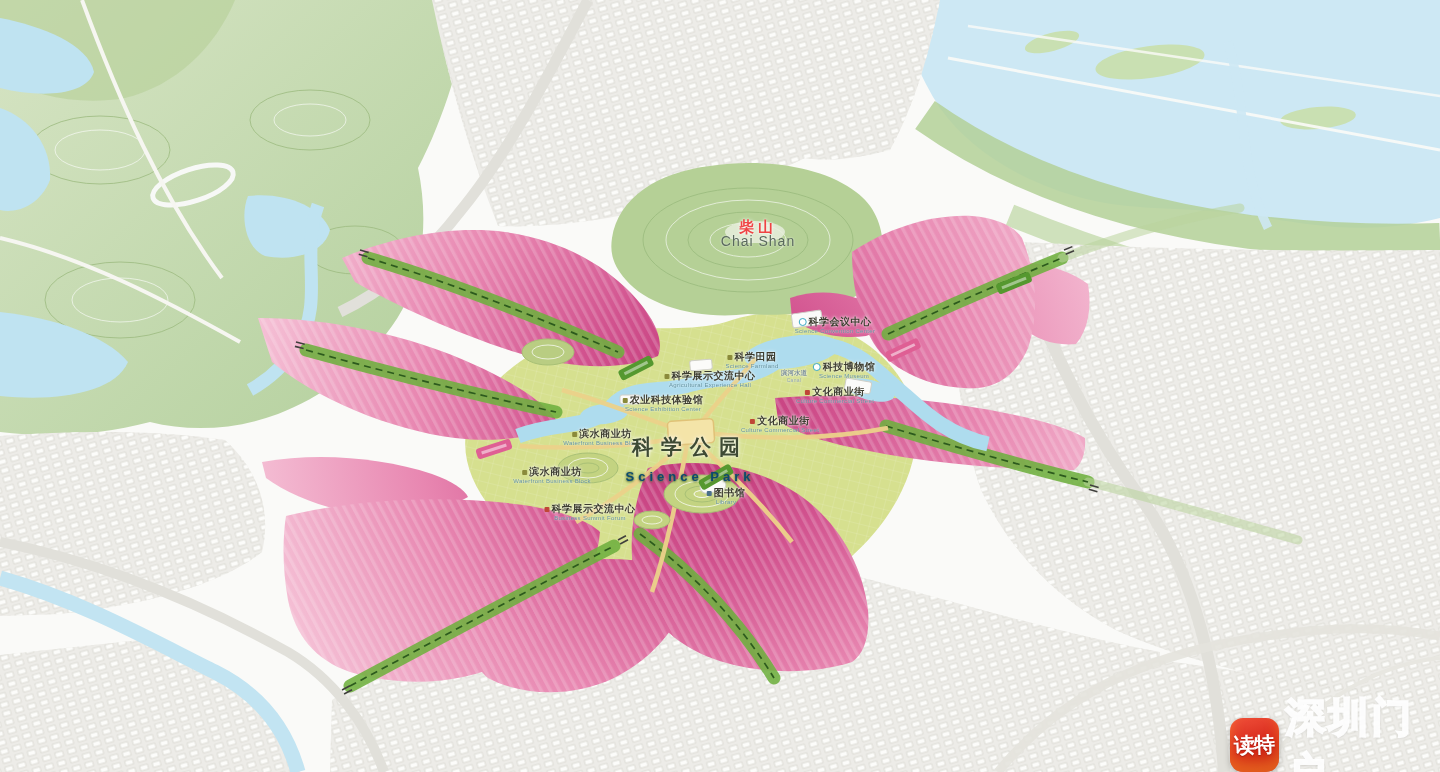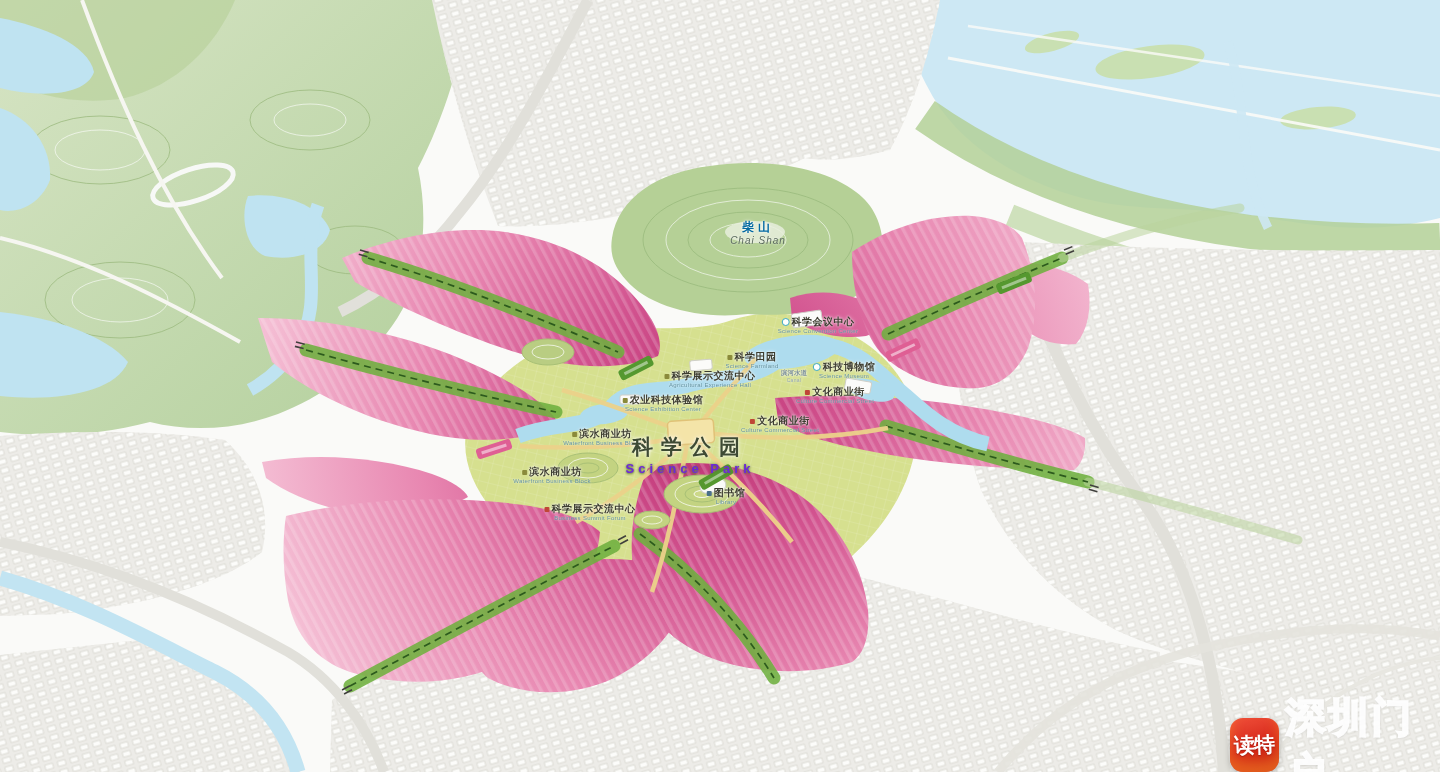--- a/index.html
+++ b/index.html
@@ -12,24 +12,24 @@
            text-shadow:0 0 2px rgba(255,255,255,.95),0 0 4px rgba(255,255,255,.7);line-height:11px;}
   .poi .en{font-size:6px;color:#61919f;letter-spacing:.3px;line-height:7px;margin-top:1px;
            text-shadow:0 0 2px rgba(255,255,255,.9);}
   .mk{display:inline-block;vertical-align:middle;margin-right:2px;}
   .mk.ring{width:6px;height:6px;border:1.5px solid #3aa9c4;border-radius:50%;background:#fff;}
   .mk.sq-olive{width:5px;height:5px;background:#8a8a3a;border-radius:1px;}
   .mk.sq-red{width:5px;height:5px;background:#bf4636;border-radius:1px;}
   .mk.sq-blue{width:5px;height:5px;background:#4a6f8a;border-radius:1px;}
   .poi.big .zh{font-size:21px;letter-spacing:8px;color:#3e4a34;
                text-shadow:0 0 3px rgba(255,255,255,.9),0 0 6px rgba(255,255,255,.6);line-height:26px;}
-  .poi.big .en{font-size:13px;font-weight:bold;color:#6d28d9;letter-spacing:4px;
-               text-shadow:0 0 3px rgba(96,118,64,.9),0 1px 2px rgba(96,118,64,.8);margin-top:2px;line-height:14px;}
-  .poi.mount .zh{font-size:12px;letter-spacing:4px;color:#0369a1;line-height:16px;}
-  .poi.mount .en{font-size:10px;color:#59695c;letter-spacing:1px;line-height:10px;font-style:italic;}
+  .poi.big .en{font-size:13px;font-weight:bold;color:#0c4a6e;letter-spacing:4px;
+               text-shadow:0 0 3px rgba(96,118,64,.9),0 1px 2px rgba(96,118,64,.8);margin-top:10px;line-height:14px;}
+  .poi.mount .zh{font-size:15px;letter-spacing:4px;color:#ef4444;line-height:16px;}
+  .poi.mount .en{font-size:14px;color:#59695c;letter-spacing:1px;line-height:10px;}
   .poi.tiny .zh{font-size:6.5px;color:#7c8f99;font-weight:bold;letter-spacing:0;line-height:7px;}
   .poi.tiny .en{font-size:5px;color:#93a6ae;line-height:6px;}
   
   .watermark{position:absolute;left:1230px;top:690px;display:flex;align-items:center;gap:7px;}
   .wm-logo{width:54px;height:54px;border-radius:13px;display:flex;align-items:center;justify-content:center;
            background:linear-gradient(165deg,#f0503a 0%,#d32317 55%,#bb1b10 100%);
            box-shadow:inset 0 -12px 14px rgba(255,145,40,.55), 0 2px 6px rgba(0,0,0,.25);}
   .wm-logo span{font-family:"DejaVu Serif",serif;font-weight:bold;font-size:21px;color:#fff;
                 letter-spacing:-1px;transform:rotate(-2deg);text-shadow:0 1px 1px rgba(120,20,10,.5);}
   .wm-text{font-size:40px;font-weight:900;letter-spacing:3px;color:rgba(255,255,255,.15);
@@ -299,21 +299,21 @@
   </g>
 </svg>
 
 <div class="labels">
 
   <div class="poi mount" style="left:758px;top:219px">
     <div class="zh">柴山</div>
     <div class="en">Chai Shan</div>
   </div>
 
-  <div class="poi" style="left:818px;top:316px">
+  <div class="poi" style="left:835px;top:316px">
     <div class="zh"><span class="mk ring"></span><span>科学会议中心</span></div>
     <div class="en">Science Convention Center</div>
   </div>
 
   <div class="poi" style="left:752px;top:351px">
     <div class="zh"><span class="mk sq-olive"></span><span>科学田园</span></div>
     <div class="en">Science Farmland</div>
   </div>
 
   <div class="poi tiny" style="left:794px;top:369px">

